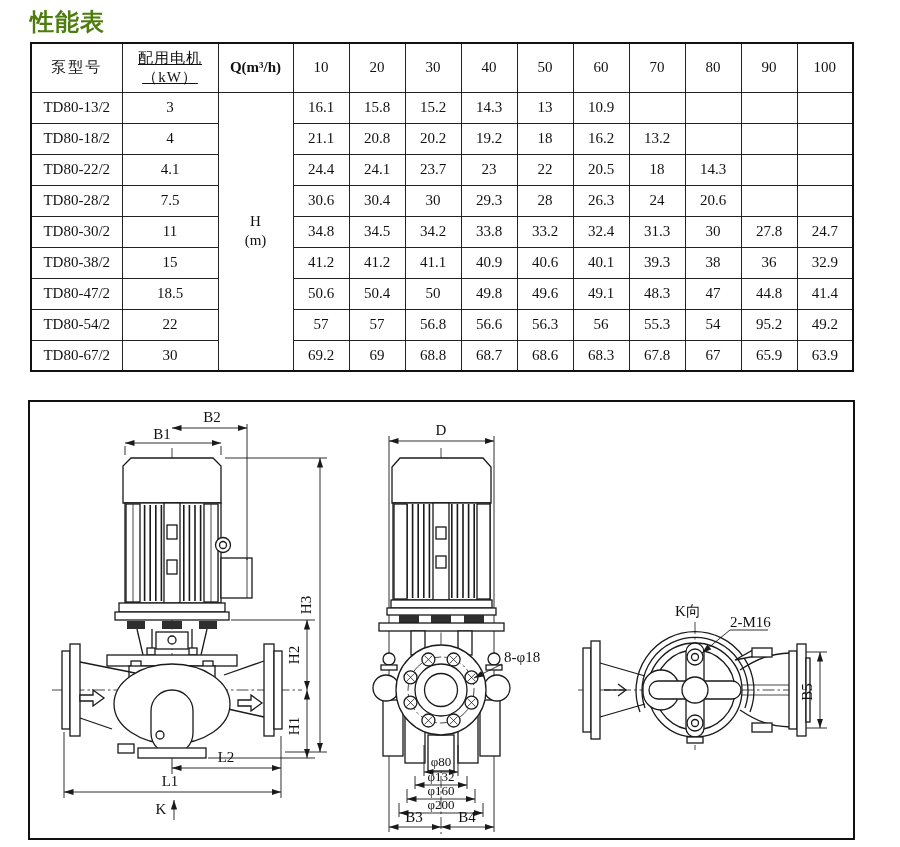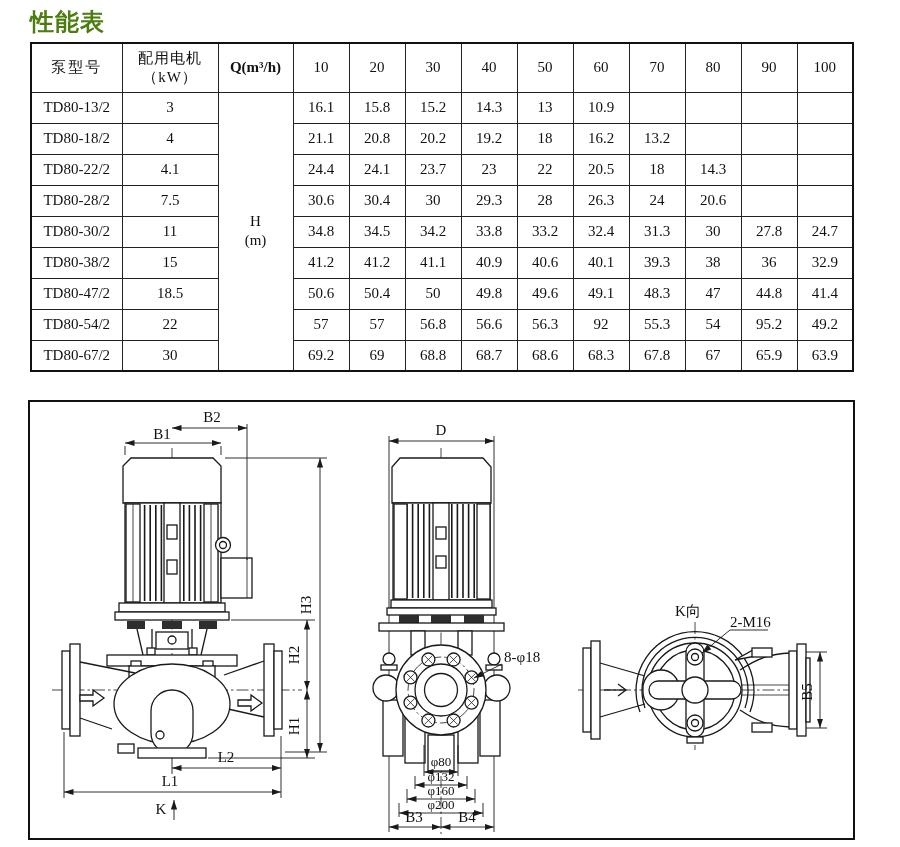--- a/index.html
+++ b/index.html
@@ -9,21 +9,21 @@
   .title { position:absolute; left:30px; top:6px; font-family:"Liberation Sans","DejaVu Sans",sans-serif;
            font-weight:bold; font-size:24px; letter-spacing:1px; color:#4d7c0f; }
 
   table.perf { position:absolute; left:30px; top:42px; border-collapse:collapse; table-layout:fixed;
                border:2px solid #111; }
   table.perf th, table.perf td { border:1px solid #222; text-align:center; vertical-align:middle;
                font-size:15px; padding:0; overflow:hidden; white-space:nowrap; }
   table.perf thead tr { height:49px;margin-top:23px; }
   table.perf tbody tr { height:31px; }
   th.h-cjk { font-size:16px; font-weight:normal; letter-spacing:2px; }
-  th.h-motor { font-size:16px; font-weight:normal; line-height:1.25; letter-spacing:1px; }
+  th.h-motor { font-size:16px; font-weight:normal; line-height:1.25; letter-spacing:1px;text-decoration:underline; }
   th.h-q { font-size:17px; font-weight:bold; }
   th.h-num { font-size:17px; font-weight:normal; }
   td.c-hm { font-size:19px; line-height:1.3; }
   td.c-model { font-size:15px; }
 
   .dwg-box { position:absolute; left:28px; top:400px; width:827px; height:440px;
              border:2px solid #111; background:#fff; }
   .dwg-box svg { display:block; width:823px; height:436px; }
   .s   { stroke:#1a1a1a; fill:none; stroke-width:1.3; }
   .wf  { stroke:#1a1a1a; fill:#fff;  stroke-width:1.3; }
@@ -179,21 +179,21 @@
           <td>41.4</td>
         </tr>
         <tr>
           <td class="c-model">TD80-54/2</td>
           <td>22</td>
           <td>57</td>
           <td>57</td>
           <td>56.8</td>
           <td>56.6</td>
           <td>56.3</td>
-          <td>92</td>
+          <td>56</td>
           <td>55.3</td>
           <td>54</td>
           <td>95.2</td>
           <td>49.2</td>
         </tr>
         <tr>
           <td class="c-model">TD80-67/2</td>
           <td>30</td>
           <td>69.2</td>
           <td>69</td>

